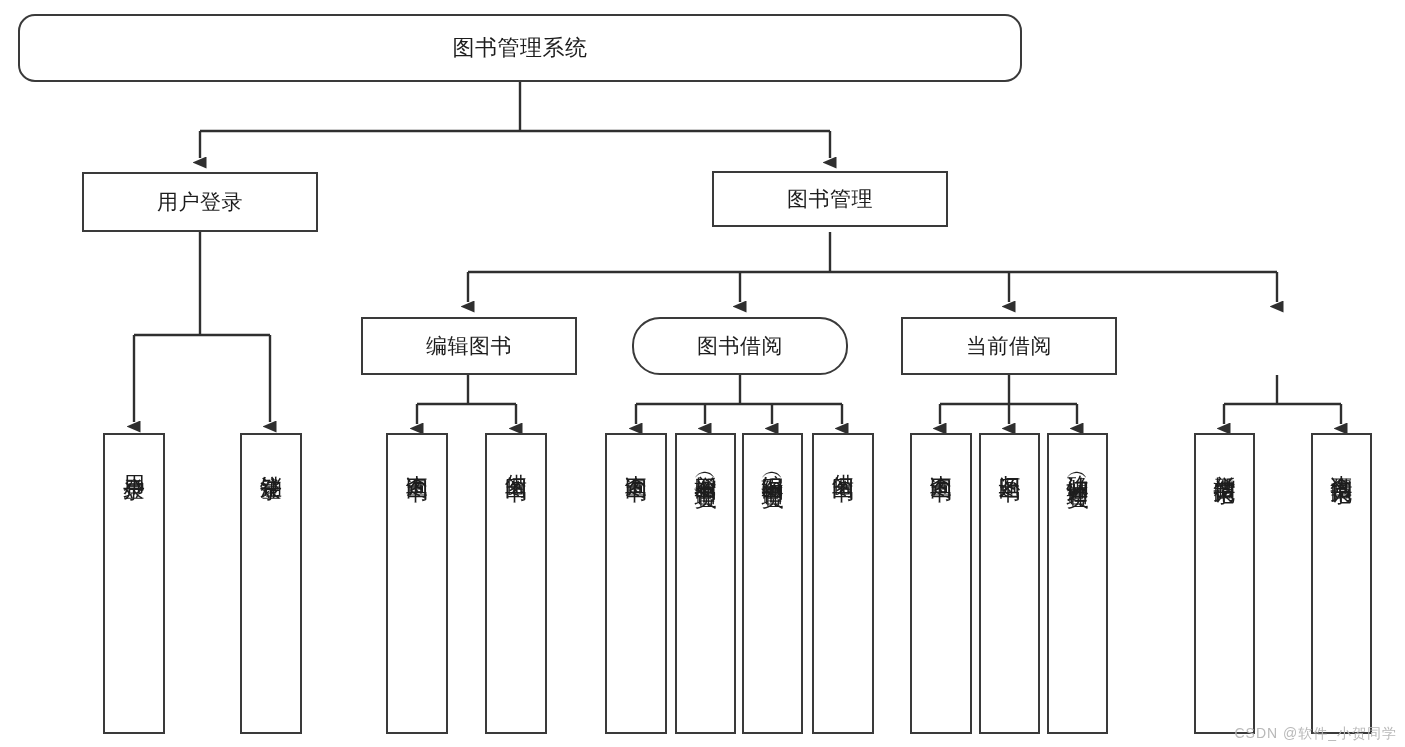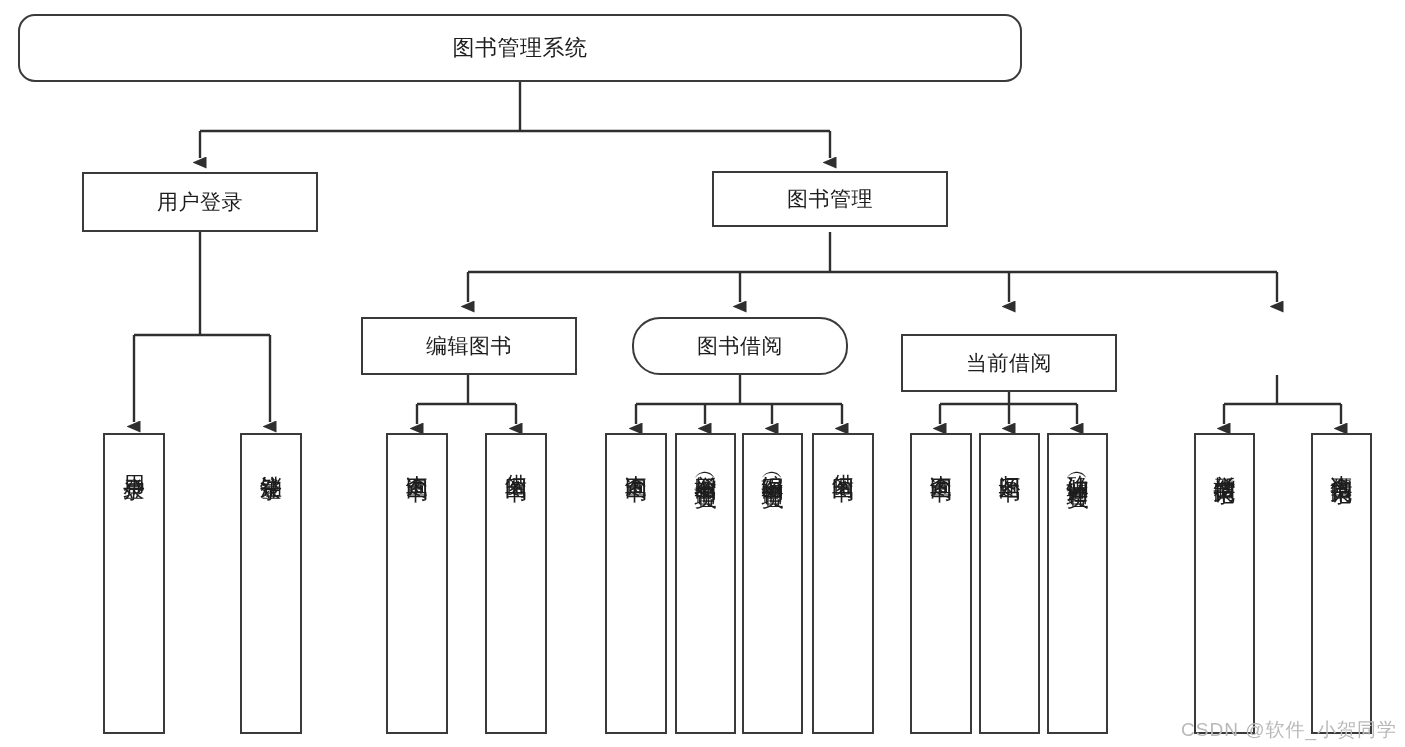--- a/index.html
+++ b/index.html
@@ -69,21 +69,21 @@
     stroke-width: 2.4;
     fill: none;
   }
   .arrowhead {
     fill: #2f2f2f;
   }
   #watermark {
     position: absolute;
     right: 8px;
     bottom: 4px;
-    font-size: 19px;
+    font-size: 14px;
     color: #b9b9b9;
     letter-spacing: 1px;
     white-space: nowrap;
   }
 </style>
 </head>
 <body>
 
 <div id="canvas">
 
@@ -148,21 +148,21 @@
   </div>
 
   <div class="node horiz" style="left:361px; top:317px; width:216px; height:58px;">
     <span class="label">编辑图书</span>
   </div>
 
   <div class="node horiz" style="left:632px; top:317px; width:216px; height:58px;border-radius:28px;">
     <span class="label">图书借阅</span>
   </div>
 
-  <div class="node horiz" style="left:901px; top:334px; width:216px; height:58px;">
+  <div class="node horiz" style="left:901px; top:317px; width:216px; height:58px;">
     <span class="label">当前借阅</span>
   </div>
 
 
   <div class="node vert" style="left:103px; top:433px; width:62px; height:301px;">
     <span class="label">用户登录</span>
   </div>
 
   <div class="node vert" style="left:240px; top:433px; width:62px; height:301px;">
     <span class="label">注销登录</span>

